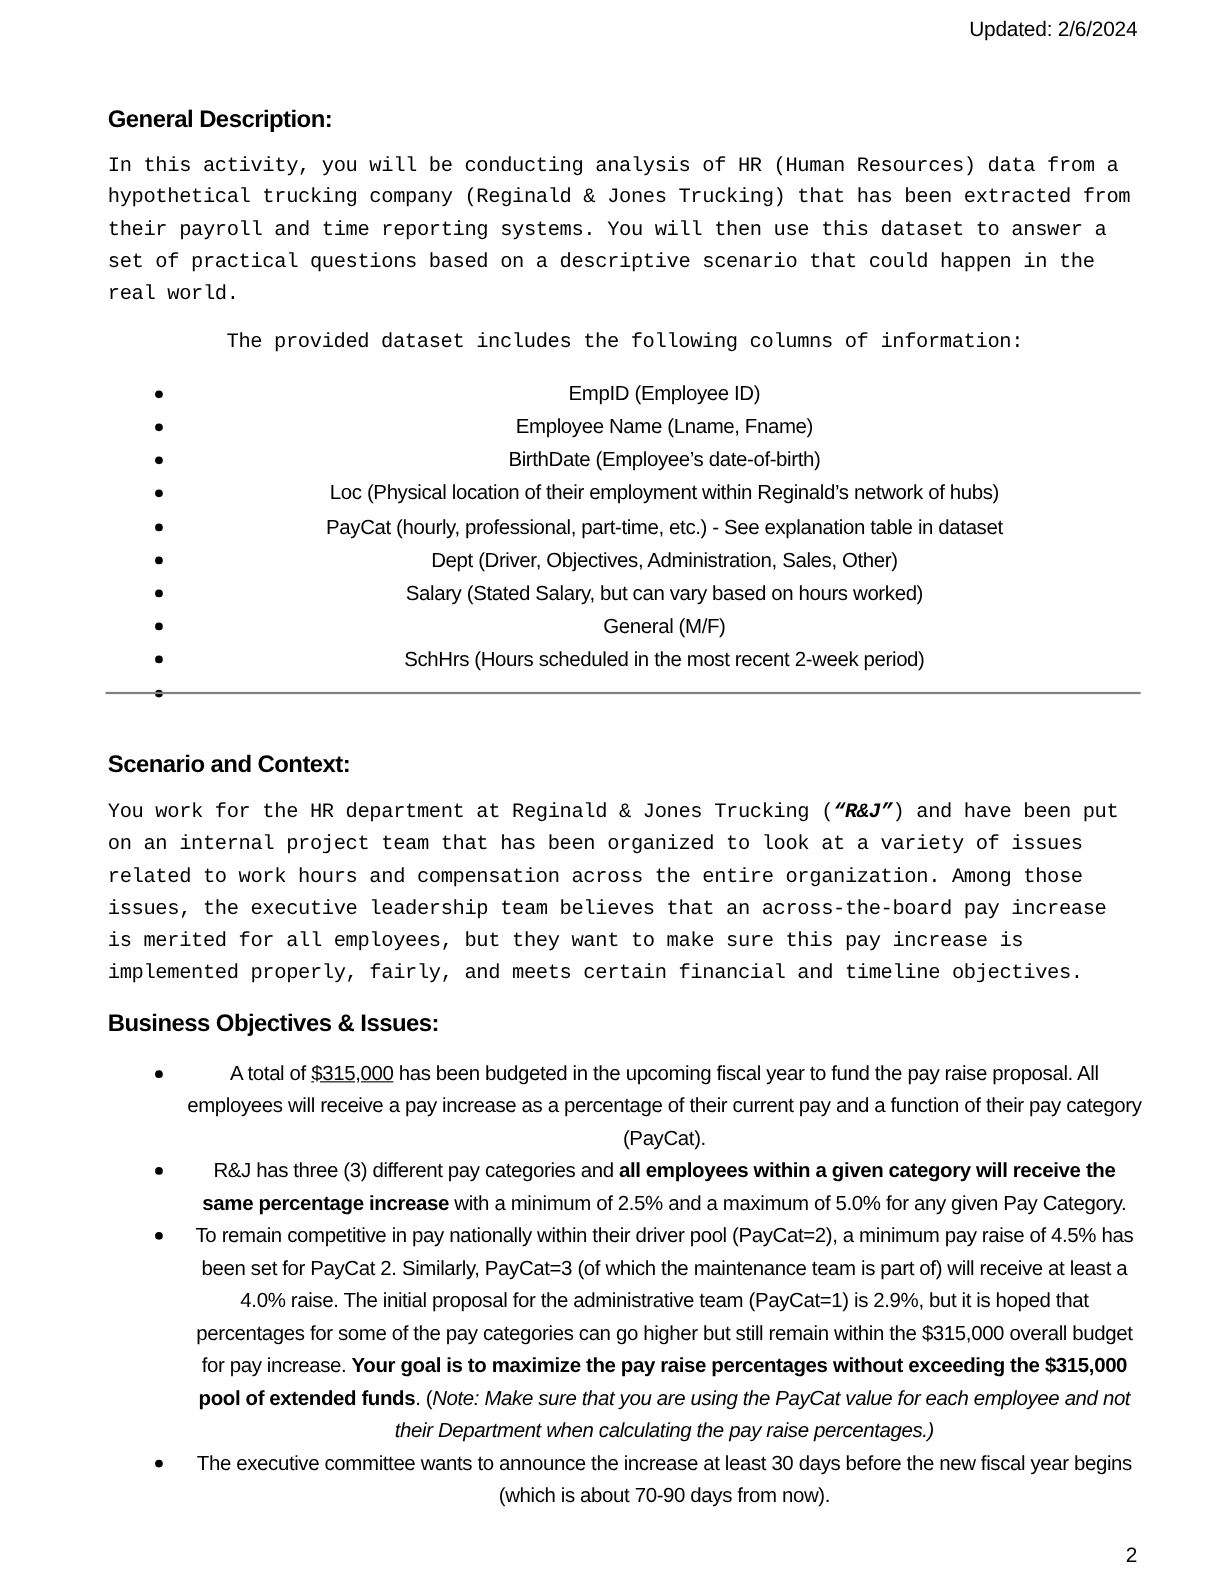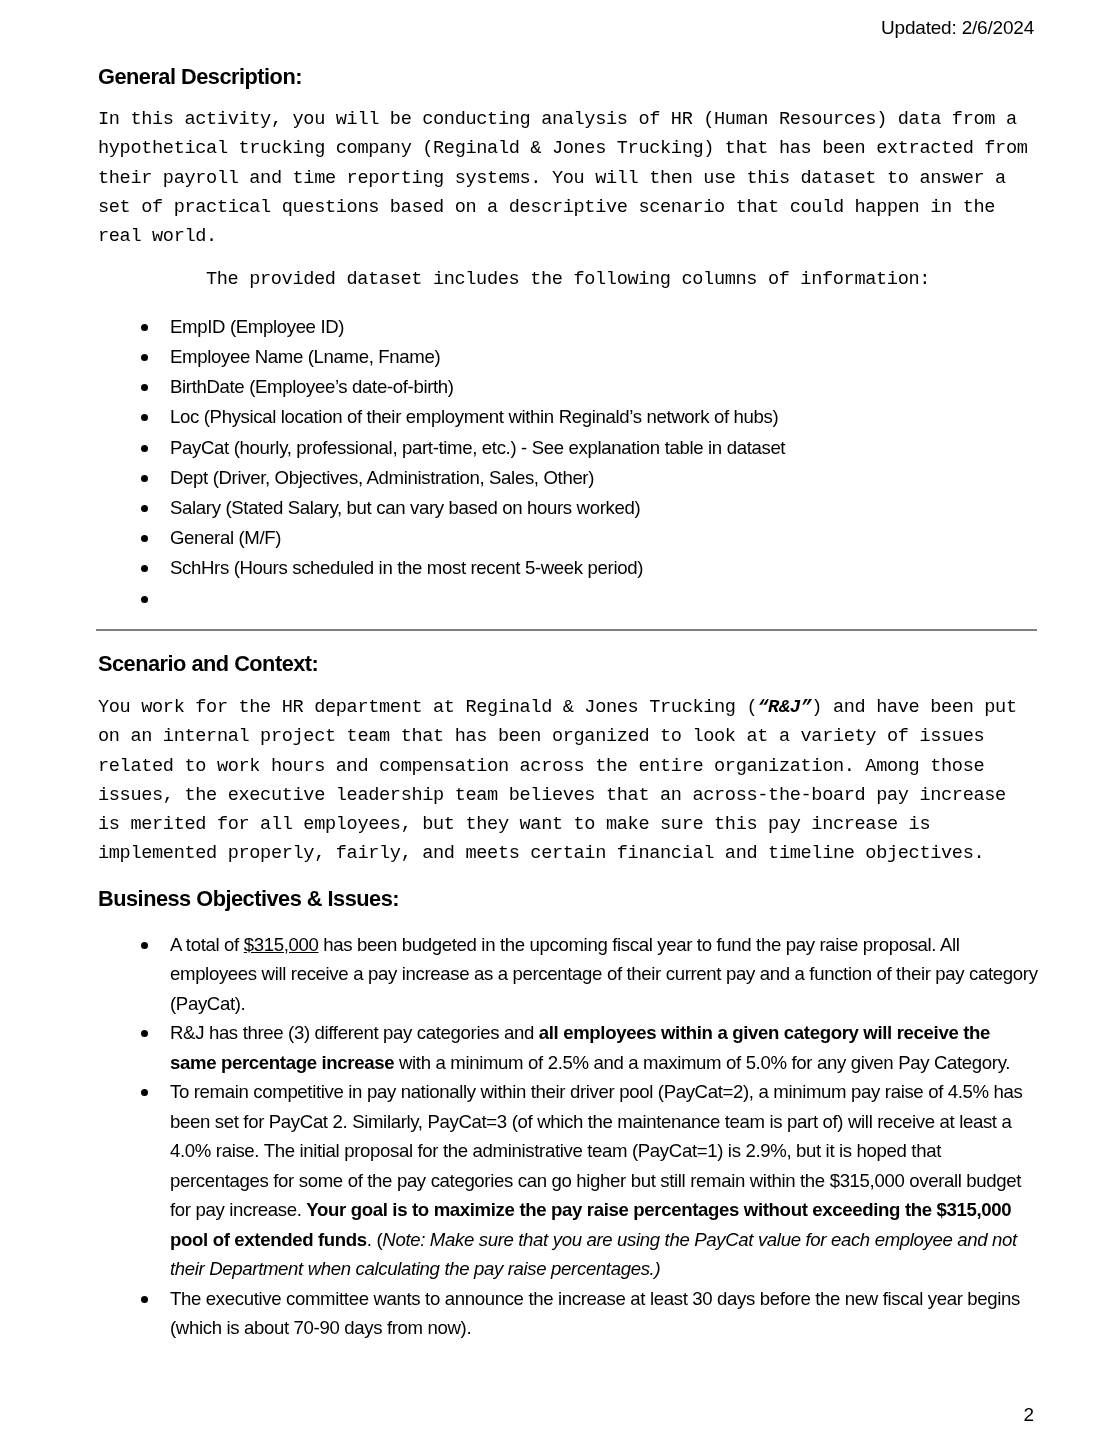--- a/index.html
+++ b/index.html
@@ -3,25 +3,25 @@
 <meta charset="utf-8">
 <style>
   html, body { margin: 0; padding: 0; background: #ffffff; }
   body {
     width: 1116px; height: 1446px; position: relative; overflow: hidden;
     font-family: "Liberation Sans", sans-serif; color: #000;
     font-size: 18.6px;
   }
   .page { position: absolute; left: 0; top: 0; width: 1116px; height: 1446px; }
   .updated { position: absolute; right: 82px; top: 17px; font-size: 19px; letter-spacing: -0.2px; }
-  .content { position: absolute; left: 98px; width: 940px; letter-spacing: -0.35px; }
+  .content { position: absolute; left: 98px; width: 940px; letter-spacing: -0.35px; margin-top: 31px; }
   .heading { font-weight: bold; margin: 0; line-height: 29px; letter-spacing: -0.5px; }
   p.para { margin: 0; line-height: 29.3px; font-family: Liberation Mono, monospace; }
   ul.bullets { list-style: none; margin: 0; padding: 0; }
-  ul.bullets li { position: relative; padding-left: 72px; line-height: 29.5px; }
+  ul.bullets li { position: relative; padding-left: 72px; line-height: 29.5px; text-align: center; }
   ul.bullets li .dot {
     position: absolute; left: 43px; top: 12px; width: 7px; height: 7px;
     border-radius: 50%; background: #000;
   }
   .divider { position: absolute; left: 96px; top: 629px; width: 941px; height: 2px; background: #808080; }
   .u { text-decoration: underline; }
   b { font-weight: bold; }
   i { font-style: italic; }
   .pagenum { position: absolute; right: 82px; top: 1404px; font-size: 19px; }
 </style>
@@ -38,21 +38,21 @@
     <p class="para" style="margin-top:14px;text-align:center;">The provided dataset includes the following columns of information:</p>
     <ul class="bullets" style="margin-top:17px; line-height:30.2px;">
       <li style="line-height:30.2px"><span class="dot"></span><span>EmpID (Employee ID)</span></li>
       <li style="line-height:30.2px"><span class="dot"></span><span>Employee Name (Lname, Fname)</span></li>
       <li style="line-height:30.2px"><span class="dot"></span><span>BirthDate (Employee’s date-of-birth)</span></li>
       <li style="line-height:30.2px"><span class="dot"></span><span>Loc (Physical location of their employment within Reginald’s network of hubs)</span></li>
       <li style="line-height:30.2px"><span class="dot"></span><span>PayCat (hourly, professional, part-time, etc.) - See explanation table in dataset</span></li>
       <li style="line-height:30.2px"><span class="dot"></span><span>Dept (Driver, Objectives, Administration, Sales, Other)</span></li>
       <li style="line-height:30.2px"><span class="dot"></span><span>Salary (Stated Salary, but can vary based on hours worked)</span></li>
       <li style="line-height:30.2px"><span class="dot"></span><span>General (M/F)</span></li>
-      <li style="line-height:30.2px"><span class="dot"></span><span>SchHrs (Hours scheduled in the most recent 5-week period)</span></li>
+      <li style="line-height:30.2px"><span class="dot"></span><span>SchHrs (Hours scheduled in the most recent 2-week period)</span></li>
       <li style="line-height:30.2px"><span class="dot"></span></li>
     </ul>
   </div>
 
   <div class="divider"></div>
 
   <div class="content" style="top:649px;">
     <h3 class="heading">Scenario and Context:</h3>
     <p class="para" style="margin-top:15px;"><span>You work for the HR department at Reginald &amp; Jones Trucking (</span><b><i>“R&amp;J”</i></b><span>) and have been put on an internal project team that has been organized to look at a variety of issues related to work hours and compensation across the entire organization. Among those issues, the executive leadership team believes that an across-the-board pay increase is merited for all employees, but they want to make sure this pay increase is implemented properly, fairly, and meets certain financial and timeline objectives.</span></p>
     <h3 class="heading" style="margin-top:15px;">Business Objectives &amp; Issues:</h3>

